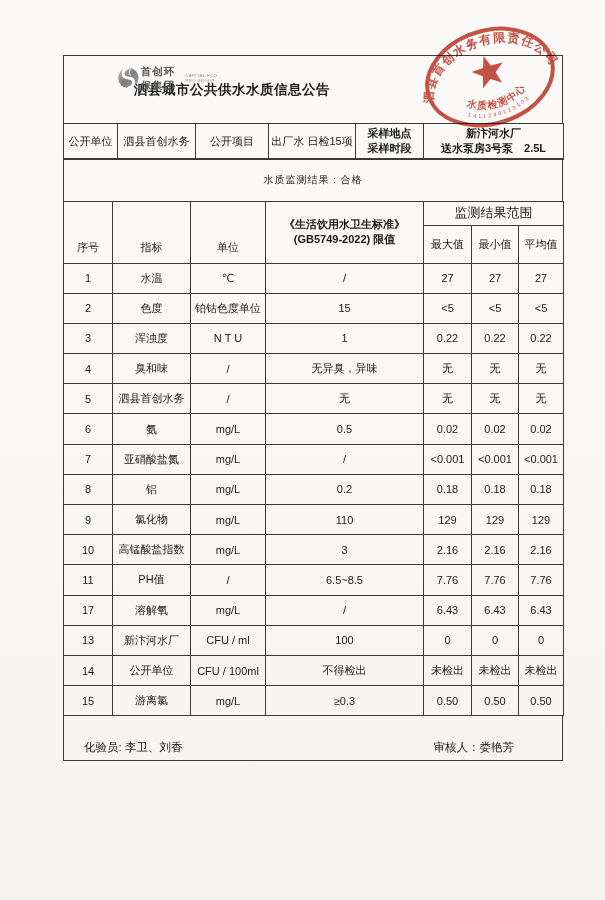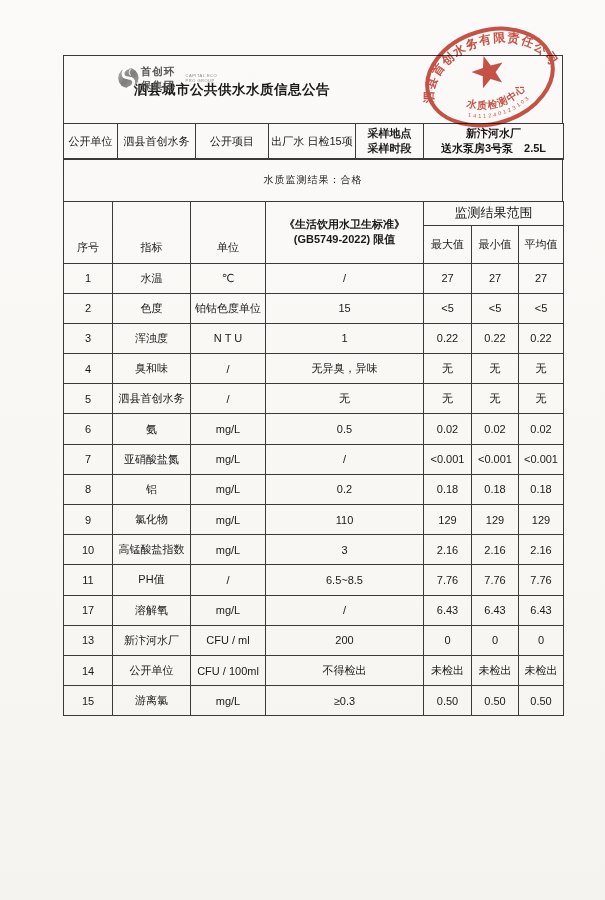--- a/index.html
+++ b/index.html
@@ -234,21 +234,21 @@
           <td>mg/L</td>
           <td>/</td>
           <td>6.43</td>
           <td>6.43</td>
           <td>6.43</td>
         </tr>
         <tr>
           <td>13</td>
           <td>新汴河水厂</td>
           <td>CFU / ml</td>
-          <td>200</td>
+          <td>100</td>
           <td>0</td>
           <td>0</td>
           <td>0</td>
         </tr>
         <tr>
           <td>14</td>
           <td>公开单位</td>
           <td>CFU / 100ml</td>
           <td>不得检出</td>
           <td>未检出</td>
@@ -260,20 +260,24 @@
           <td>游离氯</td>
           <td>mg/L</td>
           <td>≥0.3</td>
           <td>0.50</td>
           <td>0.50</td>
           <td>0.50</td>
         </tr>
       </tbody>
   </table>
 
+  <div class="footer">
+    <span>化验员: 李卫、刘香</span>
+    <span>审核人：娄艳芳</span>
+  </div>
 </div>
 
 <svg class="stamp" width="154" height="126" viewBox="0 0 154 126">
   <g transform="rotate(-17 77 63)">
     <ellipse cx="77" cy="63" rx="64" ry="46.5" fill="none" stroke="#bf3527" stroke-width="4"></ellipse>
     <path id="arcTop" d="M 16,84 A 62,46 0 1 1 138,84" fill="none"></path>
     <text font-size="12" fill="#bf3527" letter-spacing="1.5" font-weight="bold">
       <textPath href="#arcTop" startOffset="50%" text-anchor="middle" id="stamp-company">泗县首创水务有限责任公司</textPath>
     </text>
     <polygon fill="#bf3527" points="77,41 81.1,52.3 93.2,52.7 83.7,60.2 87,71.8 77,65 67,71.8 70.3,60.2 60.8,52.7 72.9,52.3"></polygon>

